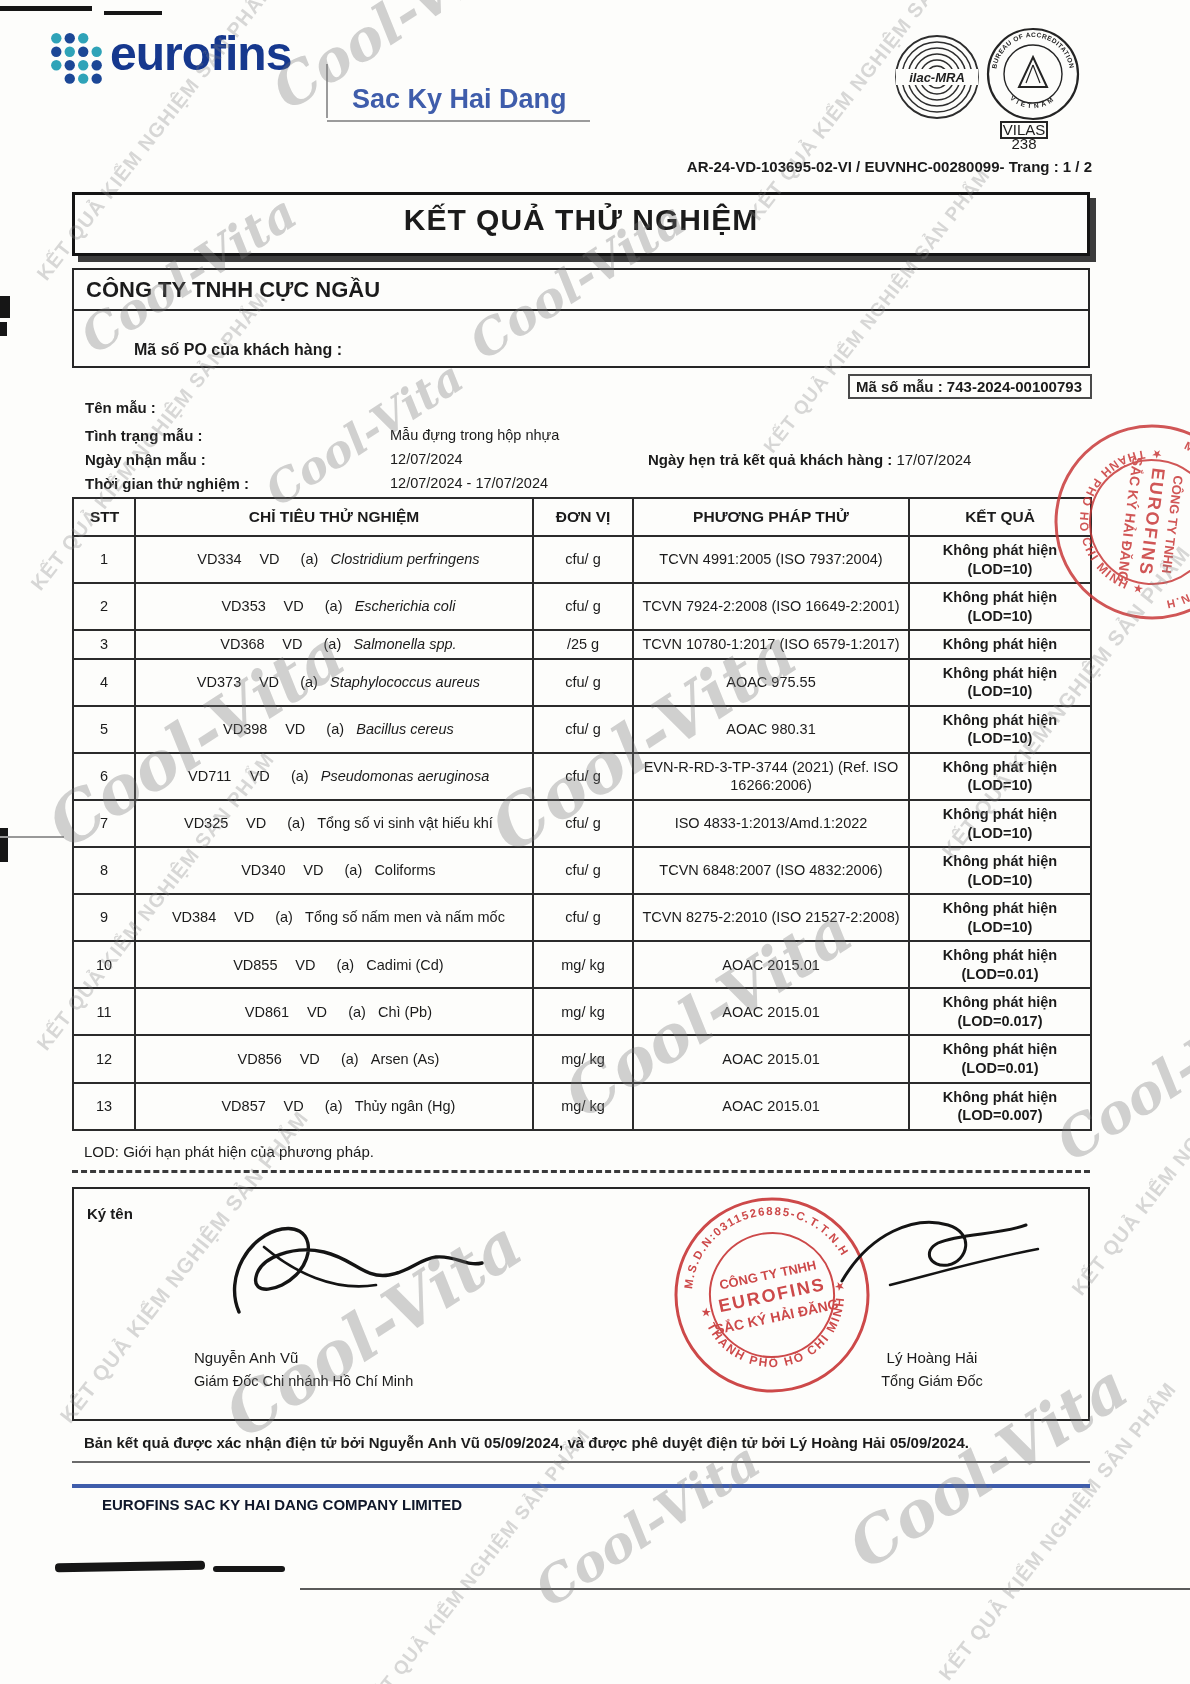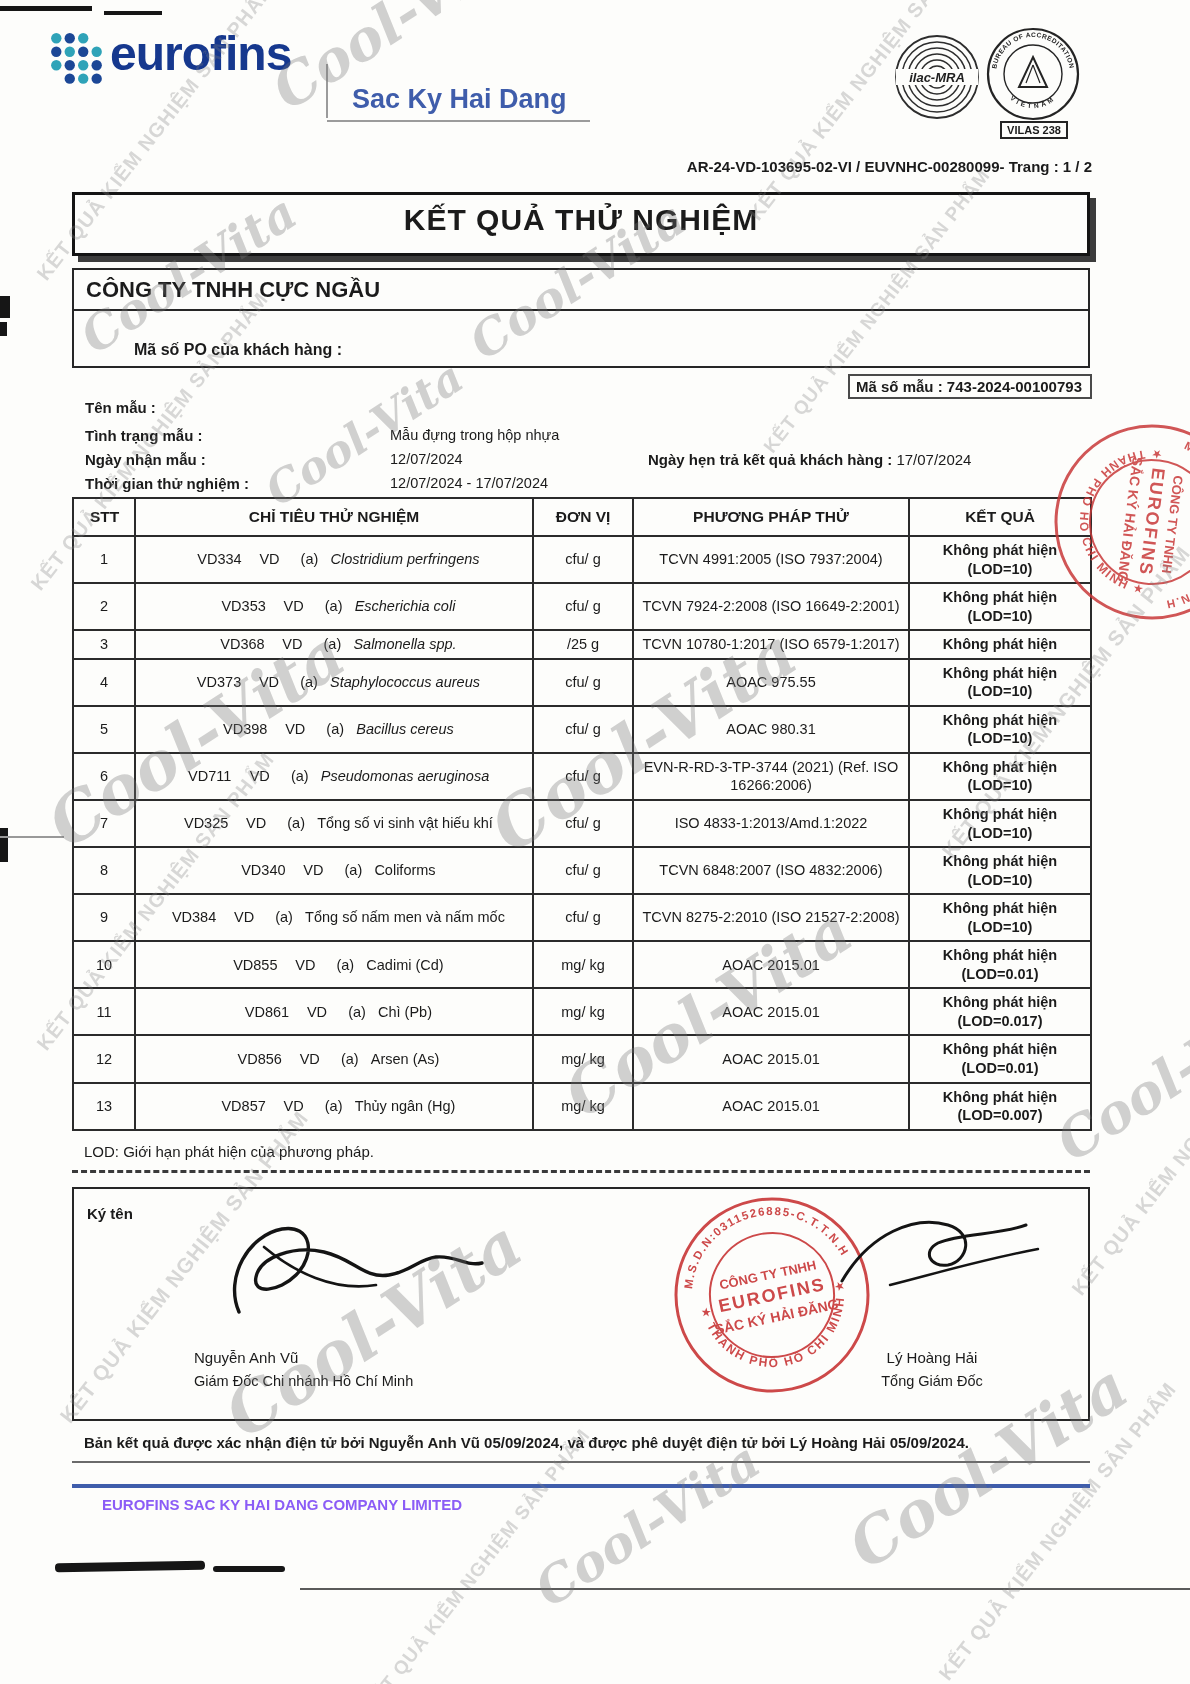--- a/index.html
+++ b/index.html
@@ -5,21 +5,21 @@
   * { margin:0; padding:0; box-sizing:border-box; }
   html,body { background:#9a9a9a; }
   body { font-family:"Liberation Sans","DejaVu Sans",sans-serif; }
   .page { position:relative; width:1190px; height:1684px; margin:0 auto; background:#fdfdfb; overflow:hidden; color:#1b1b1b; }
 
   
   .brand-text { position:absolute; left:110px; top:26px; font-size:48px; font-weight:bold; color:#16388e; letter-spacing:-1px; z-index:2; }
   .division-text { position:absolute; left:352px; top:84px; font-size:27px; font-weight:bold; color:#3f5dab; z-index:2; }
   .div-v { position:absolute; left:326px; top:64px; width:2px; height:54px; background:#9b9b9b; }
   .div-h { position:absolute; left:327px; top:120px; width:263px; height:2px; background:#9b9b9b; }
-  .vilas-box { position:absolute; left:1000px; top:121px; width:68px; height:18px; border:2px solid #242424; font-size:11px; font-weight:bold; text-align:center; line-height:14px; z-index:2; background:#fdfdfb; }
+  .vilas-box { position:absolute; left:1000px; top:121px; width:48px; height:18px; border:2px solid #242424; font-size:15px; font-weight:normal; text-align:center; line-height:14px; z-index:2; background:#fdfdfb; }
   .ref-line { position:absolute; left:520px; top:158px; width:572px; text-align:right; font-size:15px; font-weight:bold; z-index:2; }
 
   
   .title-box { position:absolute; left:72px; top:192px; width:1018px; height:64px; border:3px solid #141414; box-shadow:6px 6px 0 0 #3c3c3c; background:#fdfdfb; z-index:2; text-align:center; }
   .title-box .t { font-size:30px; font-weight:bold; line-height:50px; letter-spacing:1px; }
   .company-box { position:absolute; left:72px; top:268px; width:1018px; height:100px; border:2px solid #262626; z-index:2; }
   .company-name { padding:7px 12px 6px 12px; font-size:22px; font-weight:bold; border-bottom:2px solid #262626; }
   .po-label { position:absolute; left:12px; bottom:7px; font-size:16px; font-weight:bold;margin-left:48px; }
   .sample-code-box { position:absolute; left:848px; top:374px; width:244px; border:2px solid #4a4a4a; padding:2px 6px; font-size:15px; font-weight:bold; z-index:2; background:rgba(253,253,251,.6); }
 
@@ -50,21 +50,21 @@
   .ky-ten { position:absolute; left:13px; top:16px; font-size:15px; font-weight:bold; }
   .sig-left-svg { position:absolute; left:130px; top:28px; }
   .sig-left-names { position:absolute; left:120px; top:160px; width:300px; font-size:15px; }
   .sig-left-names .ttl { font-size:14.5px; margin-top:7px; }
   .sig-right-names { position:absolute; left:728px; top:160px; width:260px; text-align:center; font-size:15px; }
   .sig-right-names .ttl { font-size:14.5px; margin-top:7px; }
   .stamp-main { position:absolute; left:598px; top:6px; transform:rotate(-12deg); opacity:.92; }
   .sig-right-svg { position:absolute; left:756px; top:14px; z-index:3; }
   .confirm { margin-top:13px; padding:0 0 10px 12px; font-size:15px; font-weight:bold; border-bottom:2px solid #6a6a6a; }
   .footer-rule { margin-top:21px; height:4px; background:#3f5dab; }
-  .footer-text { margin-top:8px; padding-left:30px; font-size:15px; font-weight:bold; color:#8b5cf6; }
+  .footer-text { margin-top:8px; padding-left:30px; font-size:15px; font-weight:bold; color:#0f172a; }
 
   
   .stamp-partial { position:absolute; left:1052px; top:422px; transform:rotate(97deg); opacity:.85; z-index:4; }
   .wm { position:absolute; z-index:6; pointer-events:none; white-space:nowrap; }
   .wm-brand { font-family:"DejaVu Serif","Liberation Serif",serif; font-style:italic; font-weight:bold; color:rgba(118,118,118,.33); transform:rotate(-33deg); }
   .wm-label { font-weight:bold; color:rgba(128,128,128,.30); letter-spacing:1px; transform:rotate(-52deg); }
   .artifact { position:absolute; background:#161616; z-index:3; }
   .logo-dots { position:absolute; left:48px; top:30px; z-index:2; }
   .hstamp { position:absolute; z-index:2; }
 </style>

